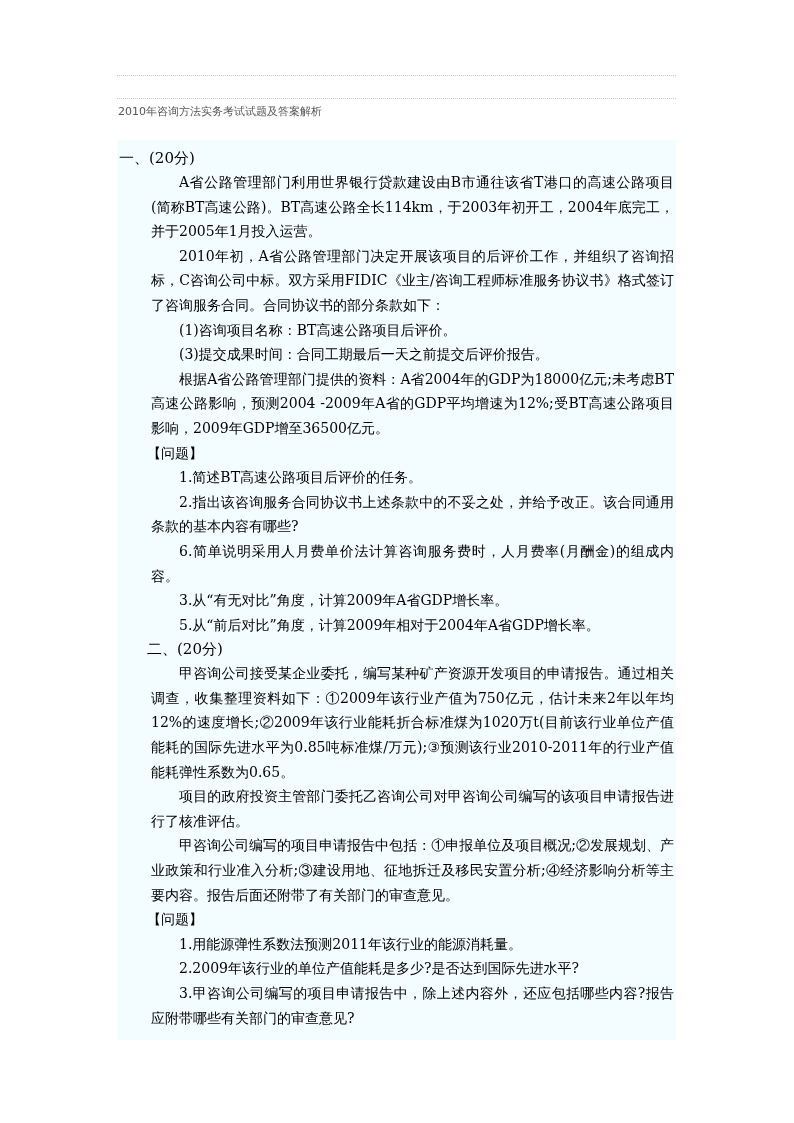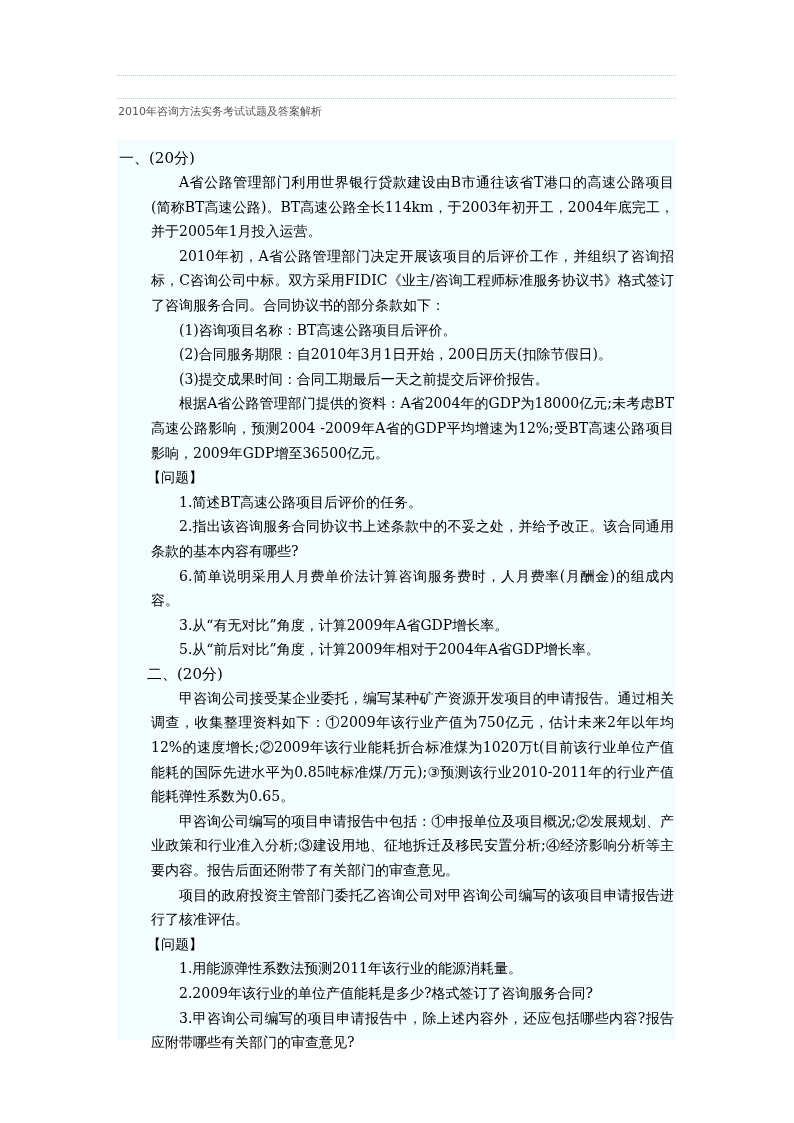--- a/index.html
+++ b/index.html
@@ -24,31 +24,30 @@
 
 <div class="rule r1"></div>
 <div class="rule r2"></div>
 <div class="doc-title">2010年咨询方法实务考试试题及答案解析</div>
 
 <div class="content">
   <p class="heading">一、(20分)</p>
   <p class="p indent">A省公路管理部门利用世界银行贷款建设由B市通往该省T港口的高速公路项目(简称BT高速公路)。BT高速公路全长114km，于2003年初开工，2004年底完工，并于2005年1月投入运营。</p>
   <p class="p indent">2010年初，A省公路管理部门决定开展该项目的后评价工作，并组织了咨询招标，C咨询公司中标。双方采用FIDIC《业主/咨询工程师标准服务协议书》格式签订了咨询服务合同。合同协议书的部分条款如下：</p>
   <p class="p indent">(1)咨询项目名称：BT高速公路项目后评价。</p>
-  <p class="p indent">(2)合同服务期限：自2010年3月1日开始，200日历天(扣除节假日)。</p>
   <p class="p indent">(3)提交成果时间：合同工期最后一天之前提交后评价报告。</p>
   <p class="p indent">根据A省公路管理部门提供的资料：A省2004年的GDP为18000亿元;未考虑BT高速公路影响，预测2004 -2009年A省的GDP平均增速为12%;受BT高速公路项目影响，2009年GDP增至36500亿元。</p>
   <p class="p bracket">【问题】</p>
   <p class="p indent">1.简述BT高速公路项目后评价的任务。</p>
   <p class="p indent">2.指出该咨询服务合同协议书上述条款中的不妥之处，并给予改正。该合同通用条款的基本内容有哪些?</p>
   <p class="p indent">6.简单说明采用人月费单价法计算咨询服务费时，人月费率(月酬金)的组成内容。</p>
   <p class="p indent">3.从“有无对比”角度，计算2009年A省GDP增长率。</p>
   <p class="p indent">5.从“前后对比”角度，计算2009年相对于2004年A省GDP增长率。</p>
 
   <p class="heading ind">二、(20分)</p>
   <p class="p indent">甲咨询公司接受某企业委托，编写某种矿产资源开发项目的申请报告。通过相关调查，收集整理资料如下：①2009年该行业产值为750亿元，估计未来2年以年均12%的速度增长;②2009年该行业能耗折合标准煤为1020万t(目前该行业单位产值能耗的国际先进水平为0.85吨标准煤/万元);③预测该行业2010-2011年的行业产值能耗弹性系数为0.65。</p>
+  <p class="p indent">项目的政府投资主管部门委托乙咨询公司对甲咨询公司编写的该项目申请报告进行了核准评估。</p>
   <p class="p indent">甲咨询公司编写的项目申请报告中包括：①申报单位及项目概况;②发展规划、产业政策和行业准入分析;③建设用地、征地拆迁及移民安置分析;④经济影响分析等主要内容。报告后面还附带了有关部门的审查意见。</p>
-  <p class="p indent">项目的政府投资主管部门委托乙咨询公司对甲咨询公司编写的该项目申请报告进行了核准评估。</p>
   <p class="p bracket">【问题】</p>
   <p class="p indent">1.用能源弹性系数法预测2011年该行业的能源消耗量。</p>
-  <p class="p indent">2.2009年该行业的单位产值能耗是多少?格式签订了咨询服务合同?</p>
+  <p class="p indent">2.2009年该行业的单位产值能耗是多少?是否达到国际先进水平?</p>
   <p class="p indent">3.甲咨询公司编写的项目申请报告中，除上述内容外，还应包括哪些内容?报告应附带哪些有关部门的审查意见?</p>
 </div>
 
 </body></html>

